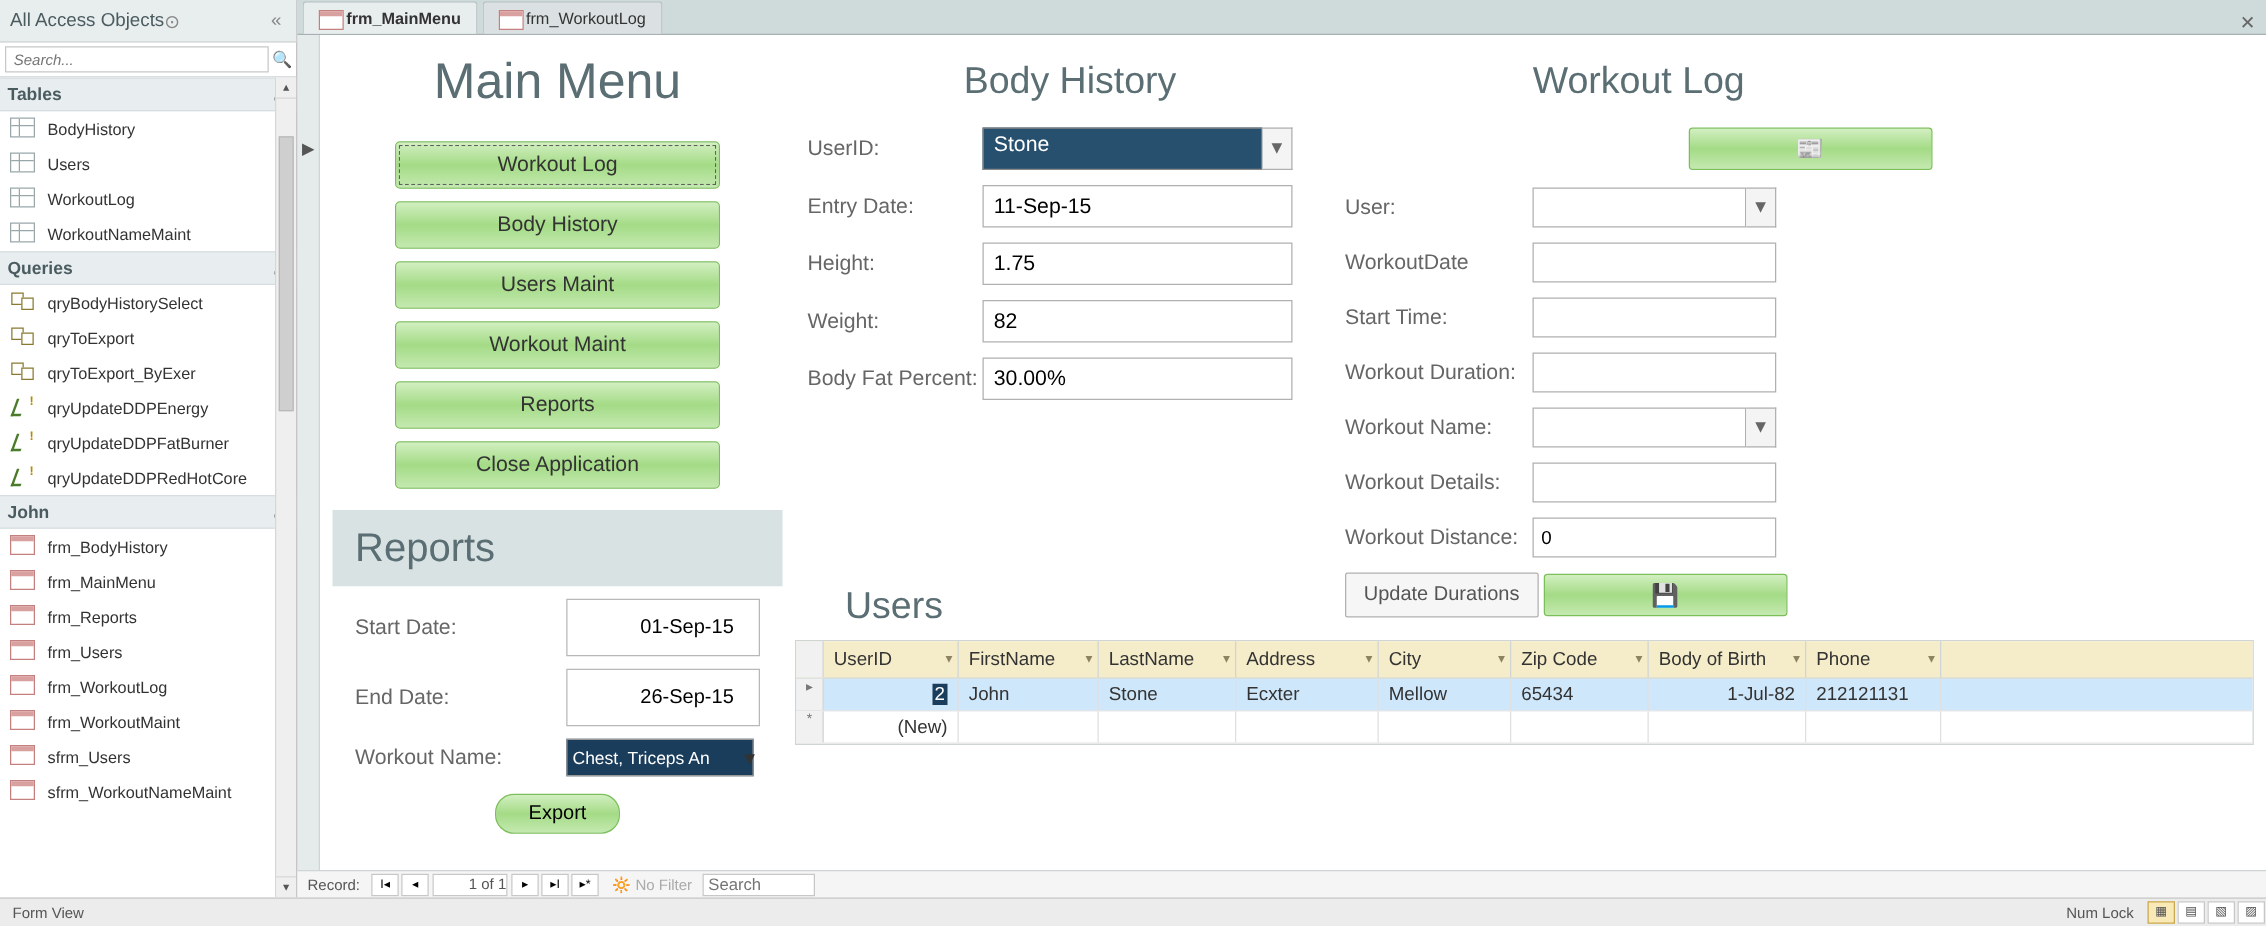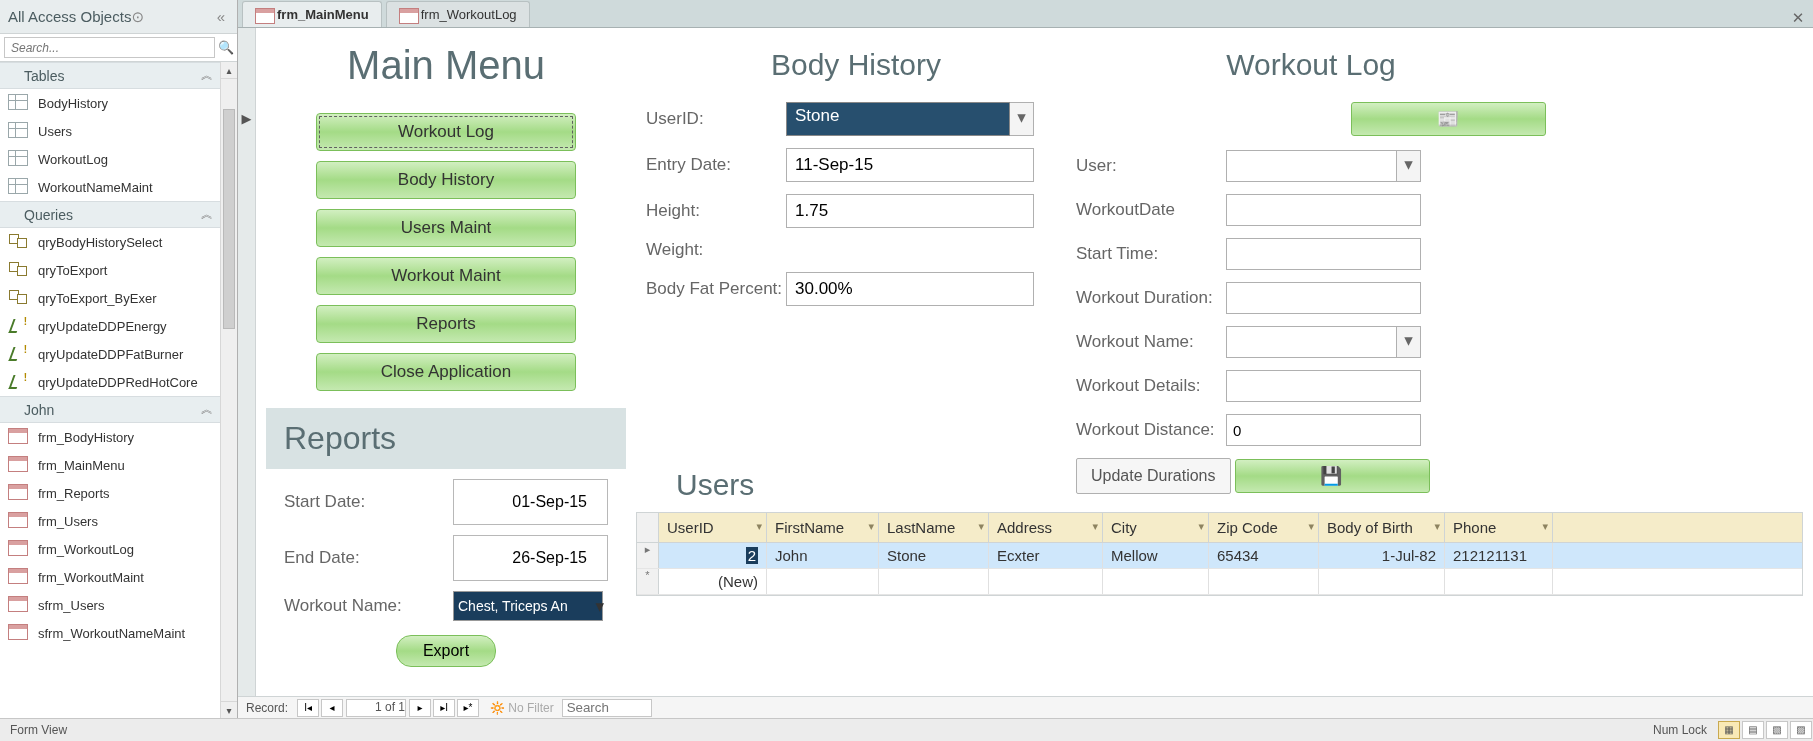--- a/index.html
+++ b/index.html
@@ -23,21 +23,21 @@
   }
   .nav-head .spacer{flex:1;}
   .nav-head .chev{width:16px;text-align:center;color:#888;cursor:pointer;}
   .nav-head .dd{margin-right:10px;color:#888;}
   .nav-search{height:28px;border-bottom:1px solid #cfd4d5;display:flex;}
   .nav-search input{flex:1;border:1px solid #c7c7c7;margin:3px 0 3px 4px;padding:2px 6px;font-style:italic;color:#777;font-size:12px;}
   .nav-search .sbtn{width:22px;display:flex;align-items:center;justify-content:center;color:#4b8bbf;cursor:pointer;}
   .nav-scroll{ position:relative; height:calc(100% - 62px); overflow:hidden;}
   .nav-group-h{
     background:#e8eef0;border-top:1px solid #d7dde0;border-bottom:1px solid #d7dde0;
-    padding:4px 24px;font-weight:400;color:#4b5c60;display:flex;align-items:flex-end;font-size:14px;
+    padding:4px 6px;font-weight:700;color:#4b5c60;display:flex;align-items:flex-start;font-size:14px;
   }
   .nav-group-h .spacer{flex:1;}
   .nav-group-h .caret{color:#888;font-size:12px;}
   .nav-item{display:flex;align-items:center;height:28px;padding:0 8px;cursor:pointer;}
   .nav-item .ico{width:22px;height:18px;margin-right:8px;}
   .nav-vscroll{position:absolute;right:0;top:0;bottom:0;width:17px;background:#efefef;border-left:1px solid #d7d7d7;}
   .nav-vscroll .arrow{height:17px;background:#efefef;text-align:center;font-size:10px;line-height:17px;color:#555;cursor:pointer;border-bottom:1px solid #d7d7d7;}
   .nav-vscroll .arrow.bot{position:absolute;bottom:0;left:0;right:0;border-top:1px solid #d7d7d7;border-bottom:none;}
   .nav-vscroll .track{position:absolute;top:17px;bottom:17px;left:0;right:0;}
   .nav-vscroll .thumb{position:absolute;left:2px;right:2px;top:30px;height:220px;background:#cfcfcf;border:1px solid #b9b9b9;}
@@ -312,20 +312,21 @@
     <div class="fld">
       <label>Entry Date:</label>
       <input class="inp" value="11-Sep-15" style="">
     </div>
     <div class="fld">
       <label>Height:</label>
       <input class="inp" value="1.75" style="">
     </div>
     <div class="fld">
       <label>Weight:</label>
+      <input class="inp" value="82" style="">
     </div>
     <div class="fld">
       <label>Body Fat Percent:</label>
       <input class="inp" value="30.00%" style="">
     </div>
   </div>
 
   <div class="wLog">
     <div class="sec-title">Workout Log</div>
     <div style="display:flex;justify-content:flex-end;margin-bottom:14px;">

